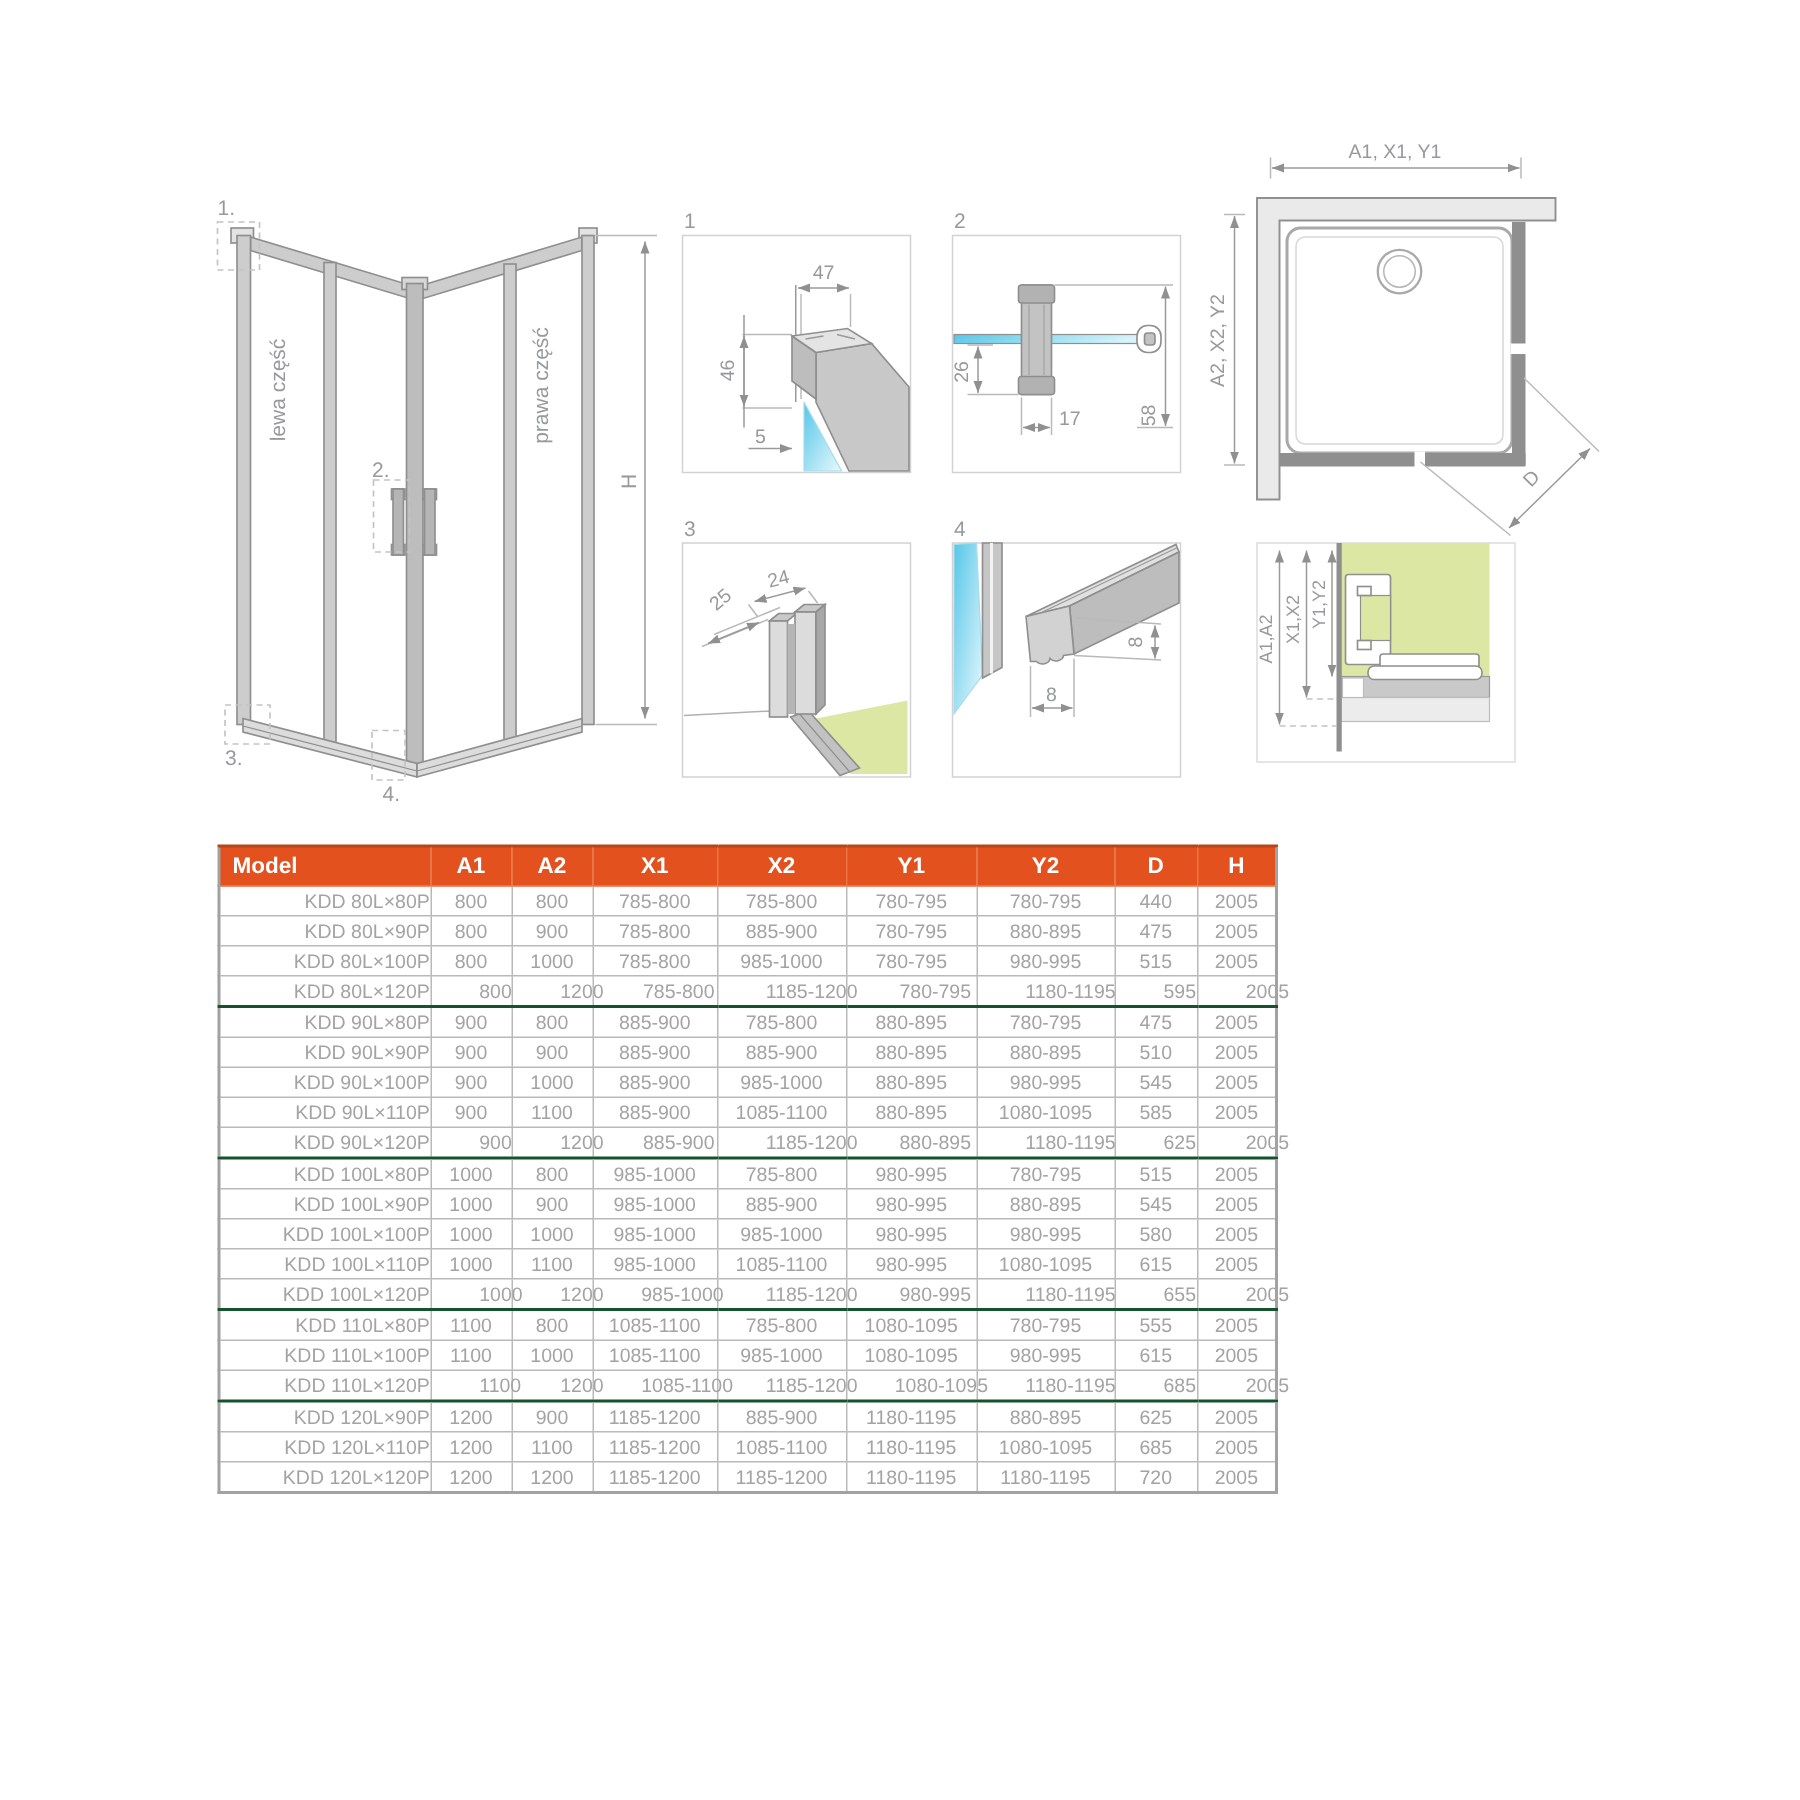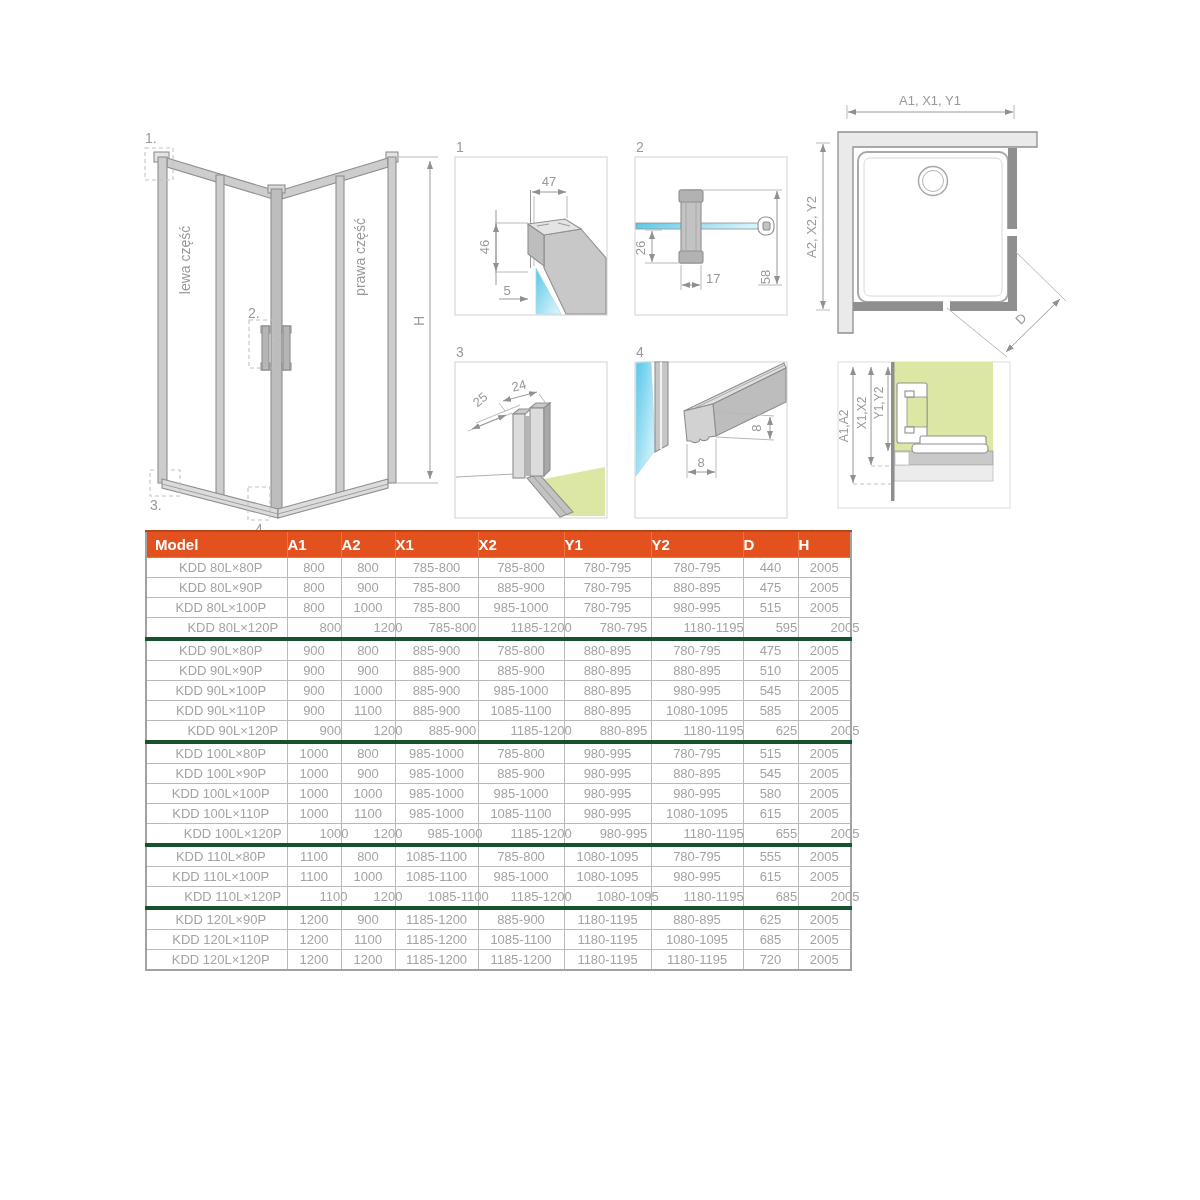--- a/index.html
+++ b/index.html
@@ -4,26 +4,26 @@
 <style>
   html,body{margin:0;padding:0;background:#fff;}
   body{width:1200px;height:1200px;position:relative;font-family:"Liberation Sans",sans-serif;}
   svg text{font-family:"Liberation Sans",sans-serif;}
   .geo{stroke:#8f8f8f;stroke-width:1.1;}
   .thin{stroke:#b9b9b9;stroke-width:1;}
   .dl{stroke:#9a9a9a;stroke-width:1;fill:none;}
   .dash{stroke:#c3c3c3;stroke-width:1.1;stroke-dasharray:4 3;fill:none;}
   .t{fill:#97999b;font-size:13px;}
   .t14{fill:#97999b;font-size:14px;}
-  .spec-table{position:absolute;left:145px;top:530px;width:705px;border-collapse:collapse;table-layout:fixed;border:2px solid #a2a2a2;}
-  .spec-table th{background:#e2511e;color:#fff;font-size:15px;font-weight:bold;height:25px;border:1px solid #ec7443;border-top:2px solid #b84517;text-align:left;padding:0;}
+  .spec-table{position:absolute;left:145px;top:563px;width:705px;border-collapse:collapse;table-layout:fixed;border:2px solid #a2a2a2;}
+  .spec-table th{background:#e2511e;color:#fff;font-size:15px;font-weight:bold;height:25px;border:1px solid #ec7443;border-top:2px solid #b84517;text-align:center;padding:0;}
   .spec-table th.model-col{text-align:left;padding-left:8px;}
   .spec-table td{font-size:13px;color:#a3a3a3;text-align:center;height:19px;border:1px solid #b9b9b9;padding:0;white-space:nowrap;}
-  .spec-table td.model-cell{text-align:center;padding-left:8px;}
-  .spec-table tr.group-end td{border-bottom:4px solid #14532d;padding-left:32px;}
+  .spec-table td.model-cell{text-align:right;padding-left:8px;}
+  .spec-table tr.group-end td{border-bottom:2px solid #14532d;padding-left:32px;}
 </style>
 </head>
 <body>
 
 <svg class="drawing-svg" width="1200" height="560" viewBox="0 0 1200 560" style="position:absolute;left:0;top:0;">
   <defs>
     <marker id="ar" markerWidth="9" markerHeight="8" refX="8" refY="4" orient="auto-start-reverse" markerUnits="userSpaceOnUse">
       <path d="M0,1 L8,4 L0,7 Z" fill="#909090"></path>
     </marker>
     <linearGradient id="glassGrad" x1="0" y1="0" x2="1" y2="1">

